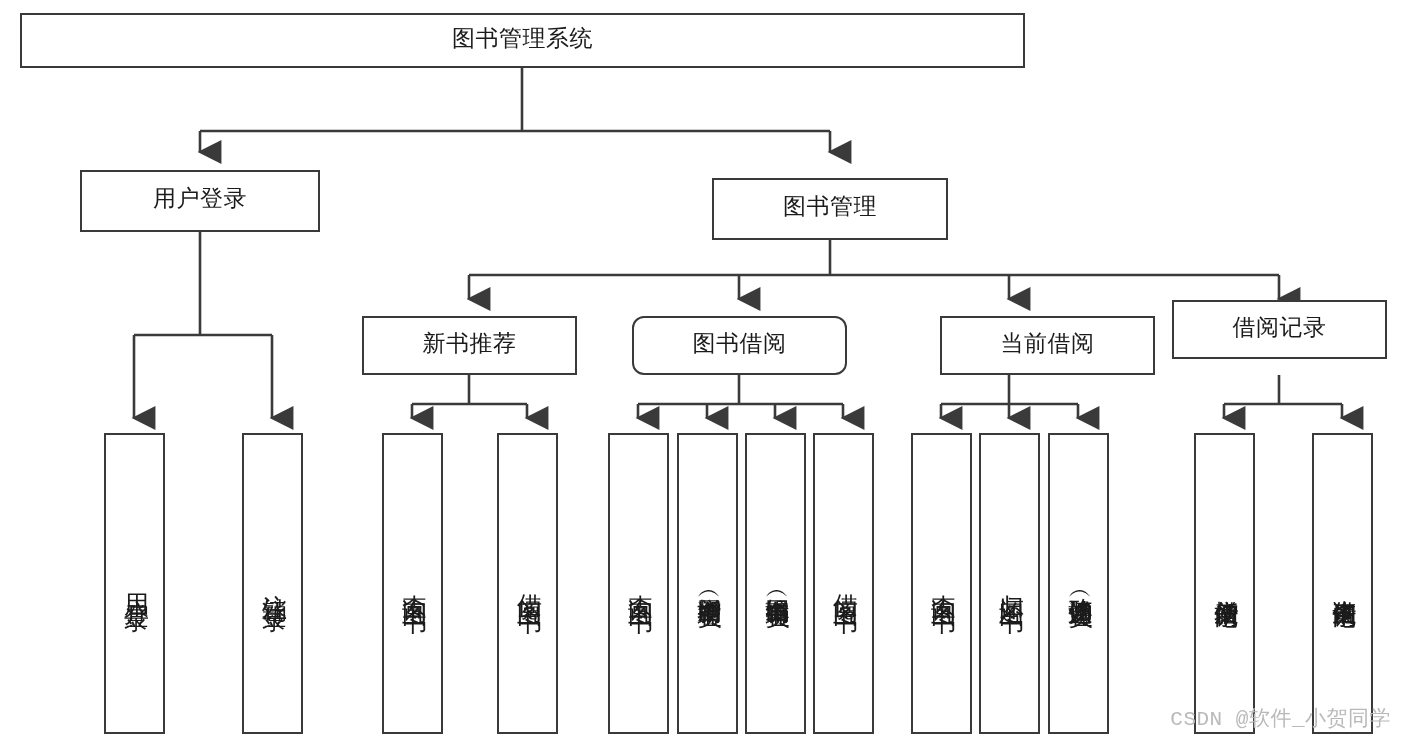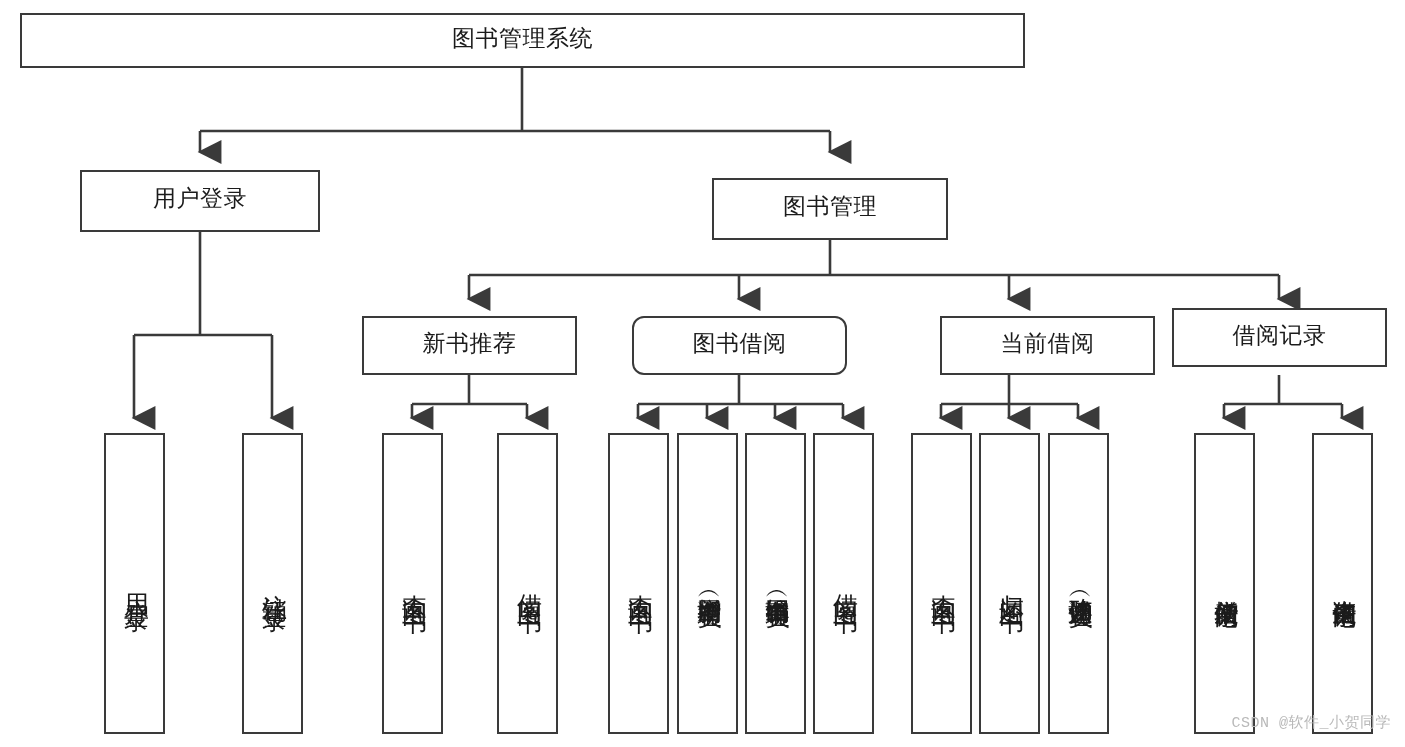--- a/index.html
+++ b/index.html
@@ -61,21 +61,21 @@
     max-height: 100%;
   }
   .node.vert.tight .label {
     font-size: 24px;
     letter-spacing: 1px;
   }
   .watermark {
     position: absolute;
     right: 14px;
     bottom: 6px;
-    font-size: 15px;
+    font-size: 21px;
     color: #b9b9b9;
     white-space: nowrap;
     letter-spacing: 0.5px;
   }
 </style>
 </head>
 <body>
 
 <div id="canvas">
 
@@ -142,21 +142,21 @@
 
   <div class="node horiz" style="left:362px; top:316px; width:215px; height:59px;">
     <span class="label">新书推荐</span>
   </div>
   <div class="node horiz" style="left:632px; top:316px; width:215px; height:59px;border-radius:12px;">
     <span class="label">图书借阅</span>
   </div>
   <div class="node horiz" style="left:940px; top:316px; width:215px; height:59px;">
     <span class="label">当前借阅</span>
   </div>
-  <div class="node horiz" style="left:1172px; top:308px; width:215px; height:59px;">
+  <div class="node horiz" style="left:1172px; top:300px; width:215px; height:59px;">
     <span class="label">借阅记录</span>
   </div>
 
   <div class="node vert" style="left:104px; top:433px; width:61px; height:301px;">
     <span class="label">用户登录</span>
   </div>
   <div class="node vert" style="left:242px; top:433px; width:61px; height:301px;">
     <span class="label">注销登录</span>
   </div>
 

